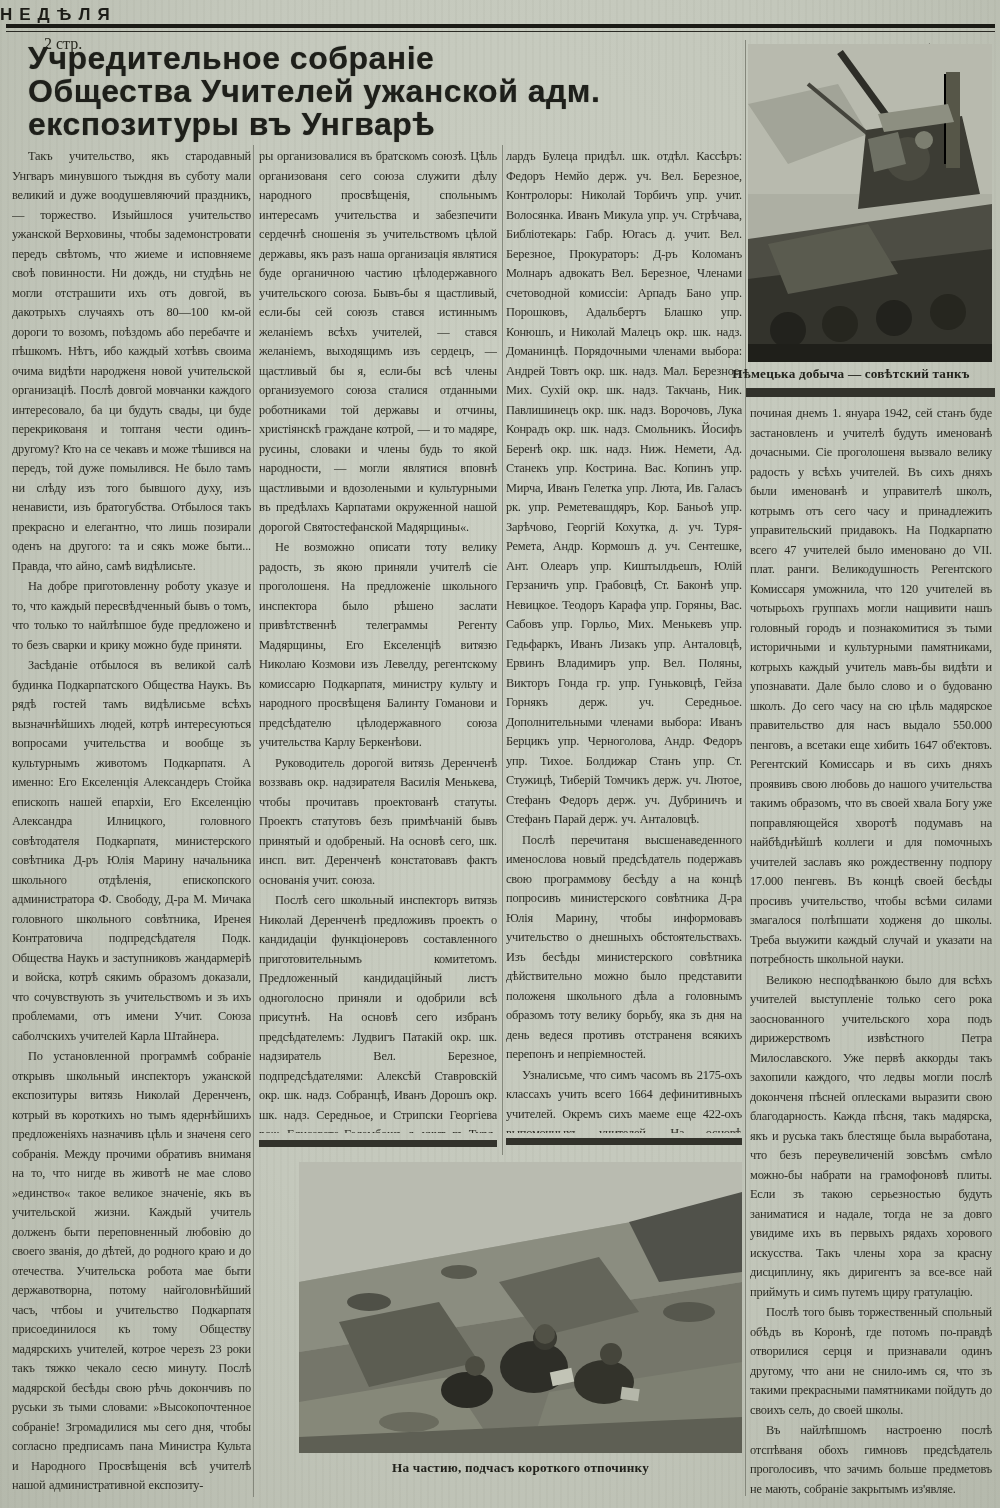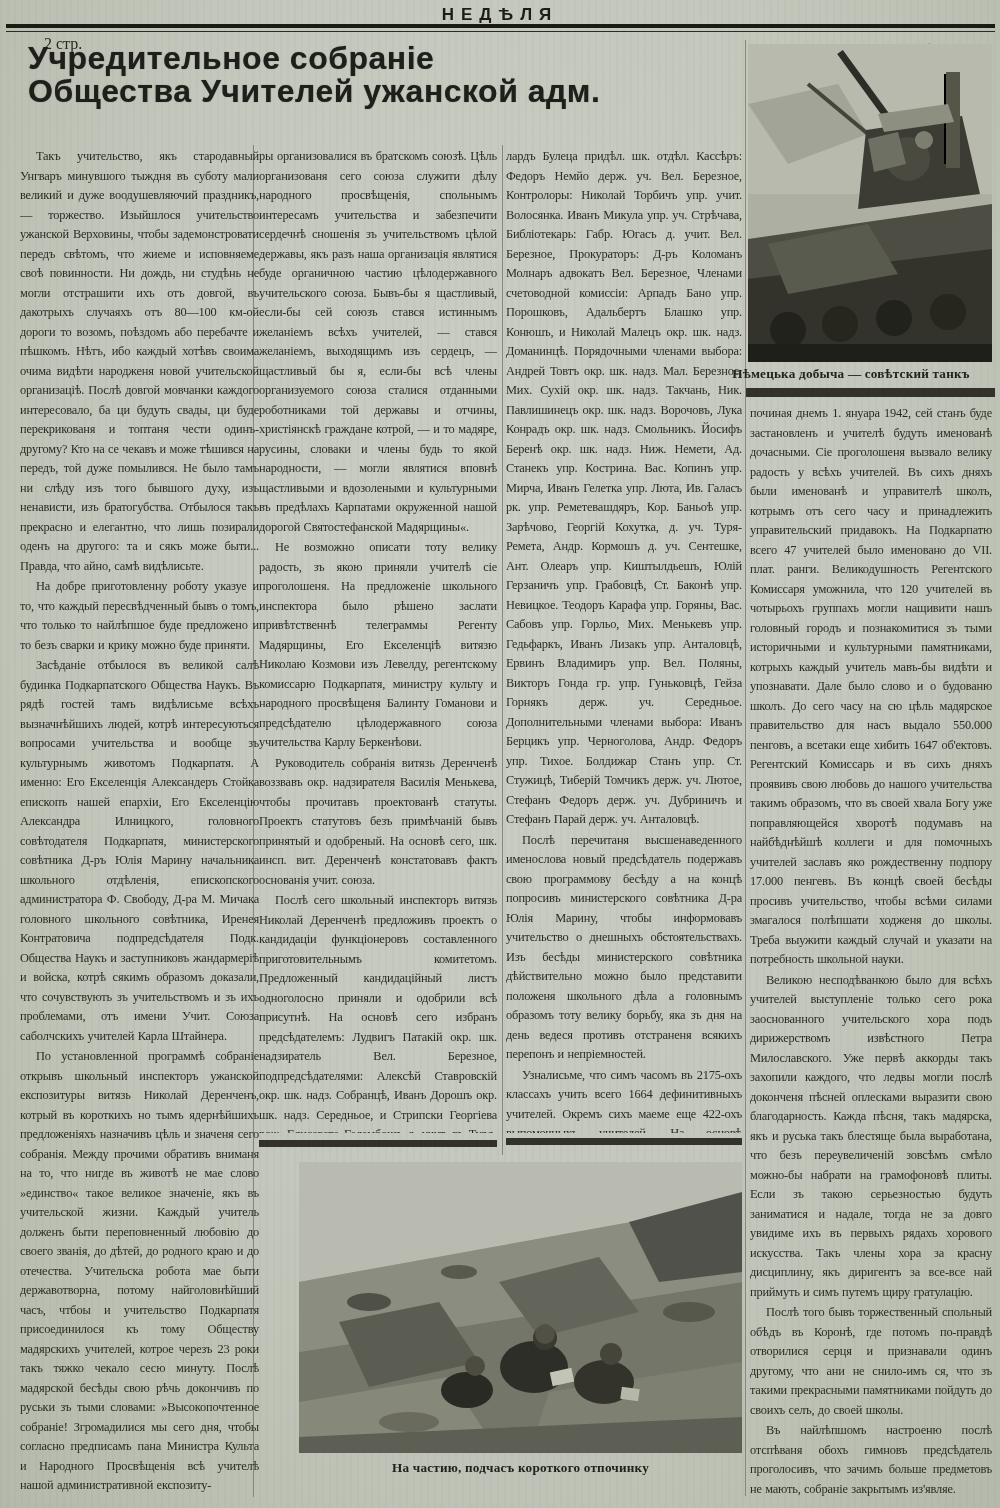--- a/index.html
+++ b/index.html
@@ -7,37 +7,37 @@
     position:relative;width:1000px;height:1508px;overflow:hidden;
     background:
       repeating-linear-gradient(90deg, rgba(120,120,105,0.05) 0 2px, rgba(0,0,0,0) 2px 7px),
       radial-gradient(ellipse at 50% 38%, #cbcfc3 0%, #c4c8bc 55%, #b5b9ac 100%);
     font-family:"Liberation Serif", serif;
     color:#28281f;
   }
   .abs{position:absolute;}
   
   .hdr-left{left:44px;top:6px;font-size:16px;margin-top:29px;}
-  .hdr-center{left:0;top:5px;width:1000px;text-align:center;font-family:"Liberation Sans",sans-serif;
+  .hdr-center{left:0;top:5px;width:1000px;font-family:"Liberation Sans",sans-serif;
     font-weight:bold;font-size:17px;letter-spacing:7px;color:#1d1d18;}
   .hdr-right{right:14px;top:6px;font-size:16px;margin-top:36px;}
   .rule-thick{left:6px;top:24px;width:989px;height:4px;background:#1b1b16;}
   .rule-thin{left:6px;top:31px;width:989px;height:1px;background:#2a2a24;}
   
   #headline{left:28px;top:42px;width:718px;text-align:left;
     font-family:"Liberation Sans",sans-serif;font-weight:bold;color:#1e1f1a;
     font-size:32px;line-height:33px;letter-spacing:0.5px;
     text-shadow:0 0 1px rgba(30,31,26,0.55);}
   
   .col{overflow:hidden;text-align:justify;font-size:12.4px;line-height:19.5px;
     letter-spacing:-0.2px;word-spacing:0.6px;color:#2b2b23;}
   .col p{margin:0;text-indent:16px;}
   .col p.cont{text-indent:0;}
   .col p + p{margin-top:1px;}
-  #col1{left:20px;top:147px;width:239px;height:1350px;}
+  #col1{left:12px;top:147px;width:239px;height:1350px;}
   #col2{left:259px;top:147px;width:238px;height:986px;}
   #col3{left:506px;top:147px;width:236px;height:986px;}
   #col4{left:750px;top:404px;width:242px;height:1092px;}
   
   .vrule{width:1px;background:#84877b;}
   #vr1{left:253px;top:145px;height:1352px;}
   #vr2{left:502px;top:145px;height:1010px;}
   #vr3{left:745px;top:40px;height:1456px;}
   
   .bar{background:#32322b;}
@@ -59,37 +59,38 @@
 
   <div class="abs hdr-left">2 стр.</div>
   <div class="abs hdr-center">НЕДѢЛЯ</div>
   <div class="abs hdr-right">30 новембра 1941.</div>
   <div class="abs rule-thick"></div>
   <div class="abs rule-thin"></div>
 
   <div class="abs" id="headline">
     <div>Учредительное собраніе</div>
     <div>Общества Учителей ужанской адм.</div>
+    <div>експозитуры въ Унгварѣ</div>
   </div>
 
   <div class="abs vrule" id="vr1"></div>
   <div class="abs vrule" id="vr2"></div>
   <div class="abs vrule" id="vr3"></div>
 
   <div class="abs col" id="col1">
     <p>Такъ учительство, якъ стародавный Унгваръ минувшого тыждня въ суботу мали великий и дуже воодушевляючий праздникъ, — торжество. Изыйшлося учительство ужанской Верховины, чтобы задемонстровати передъ свѣтомъ, что жиеме и исповняеме своѣ повинности. Ни дождь, ни студѣнь не могли отстрашити ихъ отъ довгой, въ дакотрыхъ случаяхъ отъ 80—100 км-ой дороги то возомъ, поѣздомъ або перебачте и пѣшкомъ. Нѣтъ, ибо каждый хотѣвъ своима очима видѣти народженя новой учительской организаціѣ. Послѣ довгой мовчанки каждого интересовало, ба ци будуть свады, ци буде перекрикованя и топтаня чести одинъ-другому? Кто на се чекавъ и може тѣшився на передъ, той дуже помылився. Не было тамъ ни слѣду изъ того бывшого духу, изъ ненависти, изъ братогубства. Отбылося такъ прекрасно и елегантно, что лишь позирали оденъ на другого: та и сякъ може быти... Правда, что айно, самѣ видѣлисьте.</p>
     <p>На добре приготовленну роботу указуе и то, что каждый пересвѣдченный бывъ о томъ, что только то найлѣпшое буде предложено и то безъ сварки и крику можно буде приняти.</p>
     <p>Засѣданіе отбылося въ великой салѣ будинка Подкарпатского Общества Наукъ. Въ рядѣ гостей тамъ видѣлисьме всѣхъ вызначнѣйшихъ людей, котрѣ интересуються вопросами учительства и вообще зъ культурнымъ животомъ Подкарпатя. А именно: Его Екселенція Александеръ Стойка епископъ нашей епархіи, Его Екселенцію Александра Илницкого, головного совѣтодателя Подкарпатя, министерского совѣтника Д-ръ Юлія Марину начальника школьного отдѣленія, епископского администратора Ф. Свободу, Д-ра М. Мичака головного школьного совѣтника, Иренея Контратовича подпредсѣдателя Подк. Общества Наукъ и заступниковъ жандармеріѣ и войска, котрѣ сякимъ образомъ доказали, что сочувствують зъ учительствомъ и зъ ихъ проблемами, отъ имени Учит. Союза саболчскихъ учителей Карла Штайнера.</p>
     <p>По установленной программѣ собраніе открывъ школьный инспекторъ ужанской експозитуры витязь Николай Деренченъ, котрый въ короткихъ но тымъ ядернѣйшихъ предложеніяхъ назначивъ цѣль и значеня сего собранія. Между прочими обративъ вниманя на то, что нигде въ животѣ не мае слово »единство« такое великое значеніе, якъ въ учительской жизни. Каждый учитель долженъ быти переповненный любовію до своего званія, до дѣтей, до родного краю и до отечества. Учительска робота мае быти державотворна, потому найголовнѣйший часъ, чтбоы и учительство Подкарпатя присоединилося къ тому Обществу мадярскихъ учителей, котрое черезъ 23 роки такъ тяжко чекало сесю минуту. Послѣ мадярской бесѣды свою рѣчь докончивъ по руськи зъ тыми словами: »Высокопочтенное собраніе! Згромадилися мы сего дня, чтобы согласно предписамъ пана Министра Культа и Народного Просвѣщенія всѣ учителѣ нашой административной експозиту-</p>
   </div>
 
   <div class="abs col" id="col2">
     <p class="cont">ры организовалися въ братскомъ союзѣ. Цѣль организованя сего союза служити дѣлу народного просвѣщенія, спольнымъ интересамъ учительства и забезпечити сердечнѣ сношенія зъ учительствомъ цѣлой державы, якъ разъ наша организація являтися буде органичною частию цѣлодержавного учительского союза. Бывъ-бы я щастливый, если-бы сей союзъ стався истиннымъ желаніемъ всѣхъ учителей, — стався желаніемъ, выходящимъ изъ сердецъ, — щастливый бы я, если-бы всѣ члены организуемого союза сталися отданными роботниками той державы и отчины, христіянскѣ граждане котрой, — и то мадяре, русины, словаки и члены будь то якой народности, — могли являтися вповнѣ щастливыми и вдозолеными и культурными въ предѣлахъ Карпатами окруженной нашой дорогой Святостефанской Мадярщины«.</p>
     <p>Не возможно описати тоту велику радость, зъ якою приняли учителѣ сіе проголошеня. На предложеніе школьного инспектора было рѣшено заслати привѣтственнѣ телеграммы Регенту Мадярщины, Его Екселенціѣ витязю Николаю Козмови изъ Левелду, регентскому комиссарю Подкарпатя, министру культу и народного просвѣщеня Балинту Гоманови и предсѣдателю цѣлодержавного союза учительства Карлу Беркенѣови.</p>
-    <p>Руководитель собранія витязь Деренченѣ воззвавъ окр. надзирателя Василія Менькева, чтобы прочитавъ проектованѣ статуты. Проектъ статутовъ безъ примѣчаній бывъ принятый и одобреный. На основѣ сего, шк. инсп. вит. Деренченѣ констатовавъ фактъ основанія учит. союза.</p>
+    <p>Руководитель дорогой витязь Деренченѣ воззвавъ окр. надзирателя Василія Менькева, чтобы прочитавъ проектованѣ статуты. Проектъ статутовъ безъ примѣчаній бывъ принятый и одобреный. На основѣ сего, шк. инсп. вит. Деренченѣ констатовавъ фактъ основанія учит. союза.</p>
     <p>Послѣ сего школьный инспекторъ витязь Николай Деренченѣ предложивъ проектъ о кандидаціи функціонеровъ составленного приготовительнымъ комитетомъ. Предложенный кандидаційный листъ одноголосно приняли и одобрили всѣ присутнѣ. На основѣ сего избранъ предсѣдателемъ: Лудвигъ Патакій окр. шк. надзиратель Вел. Березное, подпредсѣдателями: Алексѣй Ставровскій окр. шк. надз. Собранцѣ, Иванъ Дорошъ окр. шк. надз. Середньое, и Стрипски Георгіева рож. Елисавета Галамбошъ д. учит. въ Туря-Реметахъ. Гол. секретаремъ: Василій Менькевъ окр. шк. надз. Перечень, секретарѣ: Адальбертъ Андрухъ упр. Забродь, Си-</p>
   </div>
 
   <div class="abs col" id="col3">
     <p class="cont">лардъ Булеца придѣл. шк. отдѣл. Кассѣръ: Федоръ Немйо держ. уч. Вел. Березное, Контролоры: Николай Торбичъ упр. учит. Волосянка. Иванъ Микула упр. уч. Стрѣчава, Библіотекарь: Габр. Югасъ д. учит. Вел. Березное, Прокураторъ: Д-ръ Коломанъ Молнаръ адвокатъ Вел. Березное, Членами счетоводной комиссіи: Арпадъ Бано упр. Порошковъ, Адальбертъ Блашко упр. Конюшъ, и Николай Малецъ окр. шк. надз. Доманинцѣ. Порядочными членами выбора: Андрей Товтъ окр. шк. надз. Мал. Березное, Мих. Сухій окр. шк. надз. Такчань, Ник. Павлишинецъ окр. шк. надз. Ворочовъ, Лука Конрадъ окр. шк. надз. Смольникъ. Йосифъ Беренѣ окр. шк. надз. Ниж. Немети, Ад. Станекъ упр. Кострина. Вас. Копинъ упр. Мирча, Иванъ Гелетка упр. Люта, Ив. Галасъ рк. упр. Реметевашдяръ, Кор. Баньоѣ упр. Зарѣчово, Георгій Кохутка, д. уч. Туря-Ремета, Андр. Кормошъ д. уч. Сентешке, Ант. Олеаръ упр. Киштылдьешъ, Юлій Герзаничъ упр. Грабовцѣ, Ст. Баконѣ упр. Невицкое. Теодоръ Карафа упр. Горяны, Вас. Сабовъ упр. Горльо, Мих. Менькевъ упр. Гедьфаркъ, Иванъ Лизакъ упр. Анталовцѣ, Ервинъ Владимиръ упр. Вел. Поляны, Викторъ Гонда гр. упр. Гуньковцѣ, Гейза Горнякъ держ. уч. Середньое. Дополнительными членами выбора: Иванъ Берцикъ упр. Черноголова, Андр. Федоръ упр. Тихое. Болдижар Станъ упр. Ст. Стужицѣ, Тиберій Томчикъ держ. уч. Лютое, Стефанъ Федоръ держ. уч. Дубриничъ и Стефанъ Парай держ. уч. Анталовцѣ.</p>
     <p>Послѣ перечитаня высшенаведенного именослова новый предсѣдатель подержавъ свою программову бесѣду а на концѣ попросивъ министерского совѣтника Д-ра Юлія Марину, чтобы информовавъ учительство о днешныхъ обстоятельствахъ. Изъ бесѣды министерского совѣтника дѣйствительно можно было представити положеня школьного дѣла а головнымъ образомъ тоту велику борьбу, яка зъ дня на день ведеся противъ отстраненя всякихъ перепонъ и непріемностей.</p>
     <p>Узналисьме, что симъ часомъ въ 2175-охъ классахъ учить всего 1664 дефинитивныхъ учителей. Окремъ сихъ маеме еще 422-охъ выпомочныхъ учителей. На основѣ розпоряженя мин. культу и нар. просвѣщеня</p>
   </div>
 
   <div class="abs col" id="col4">

